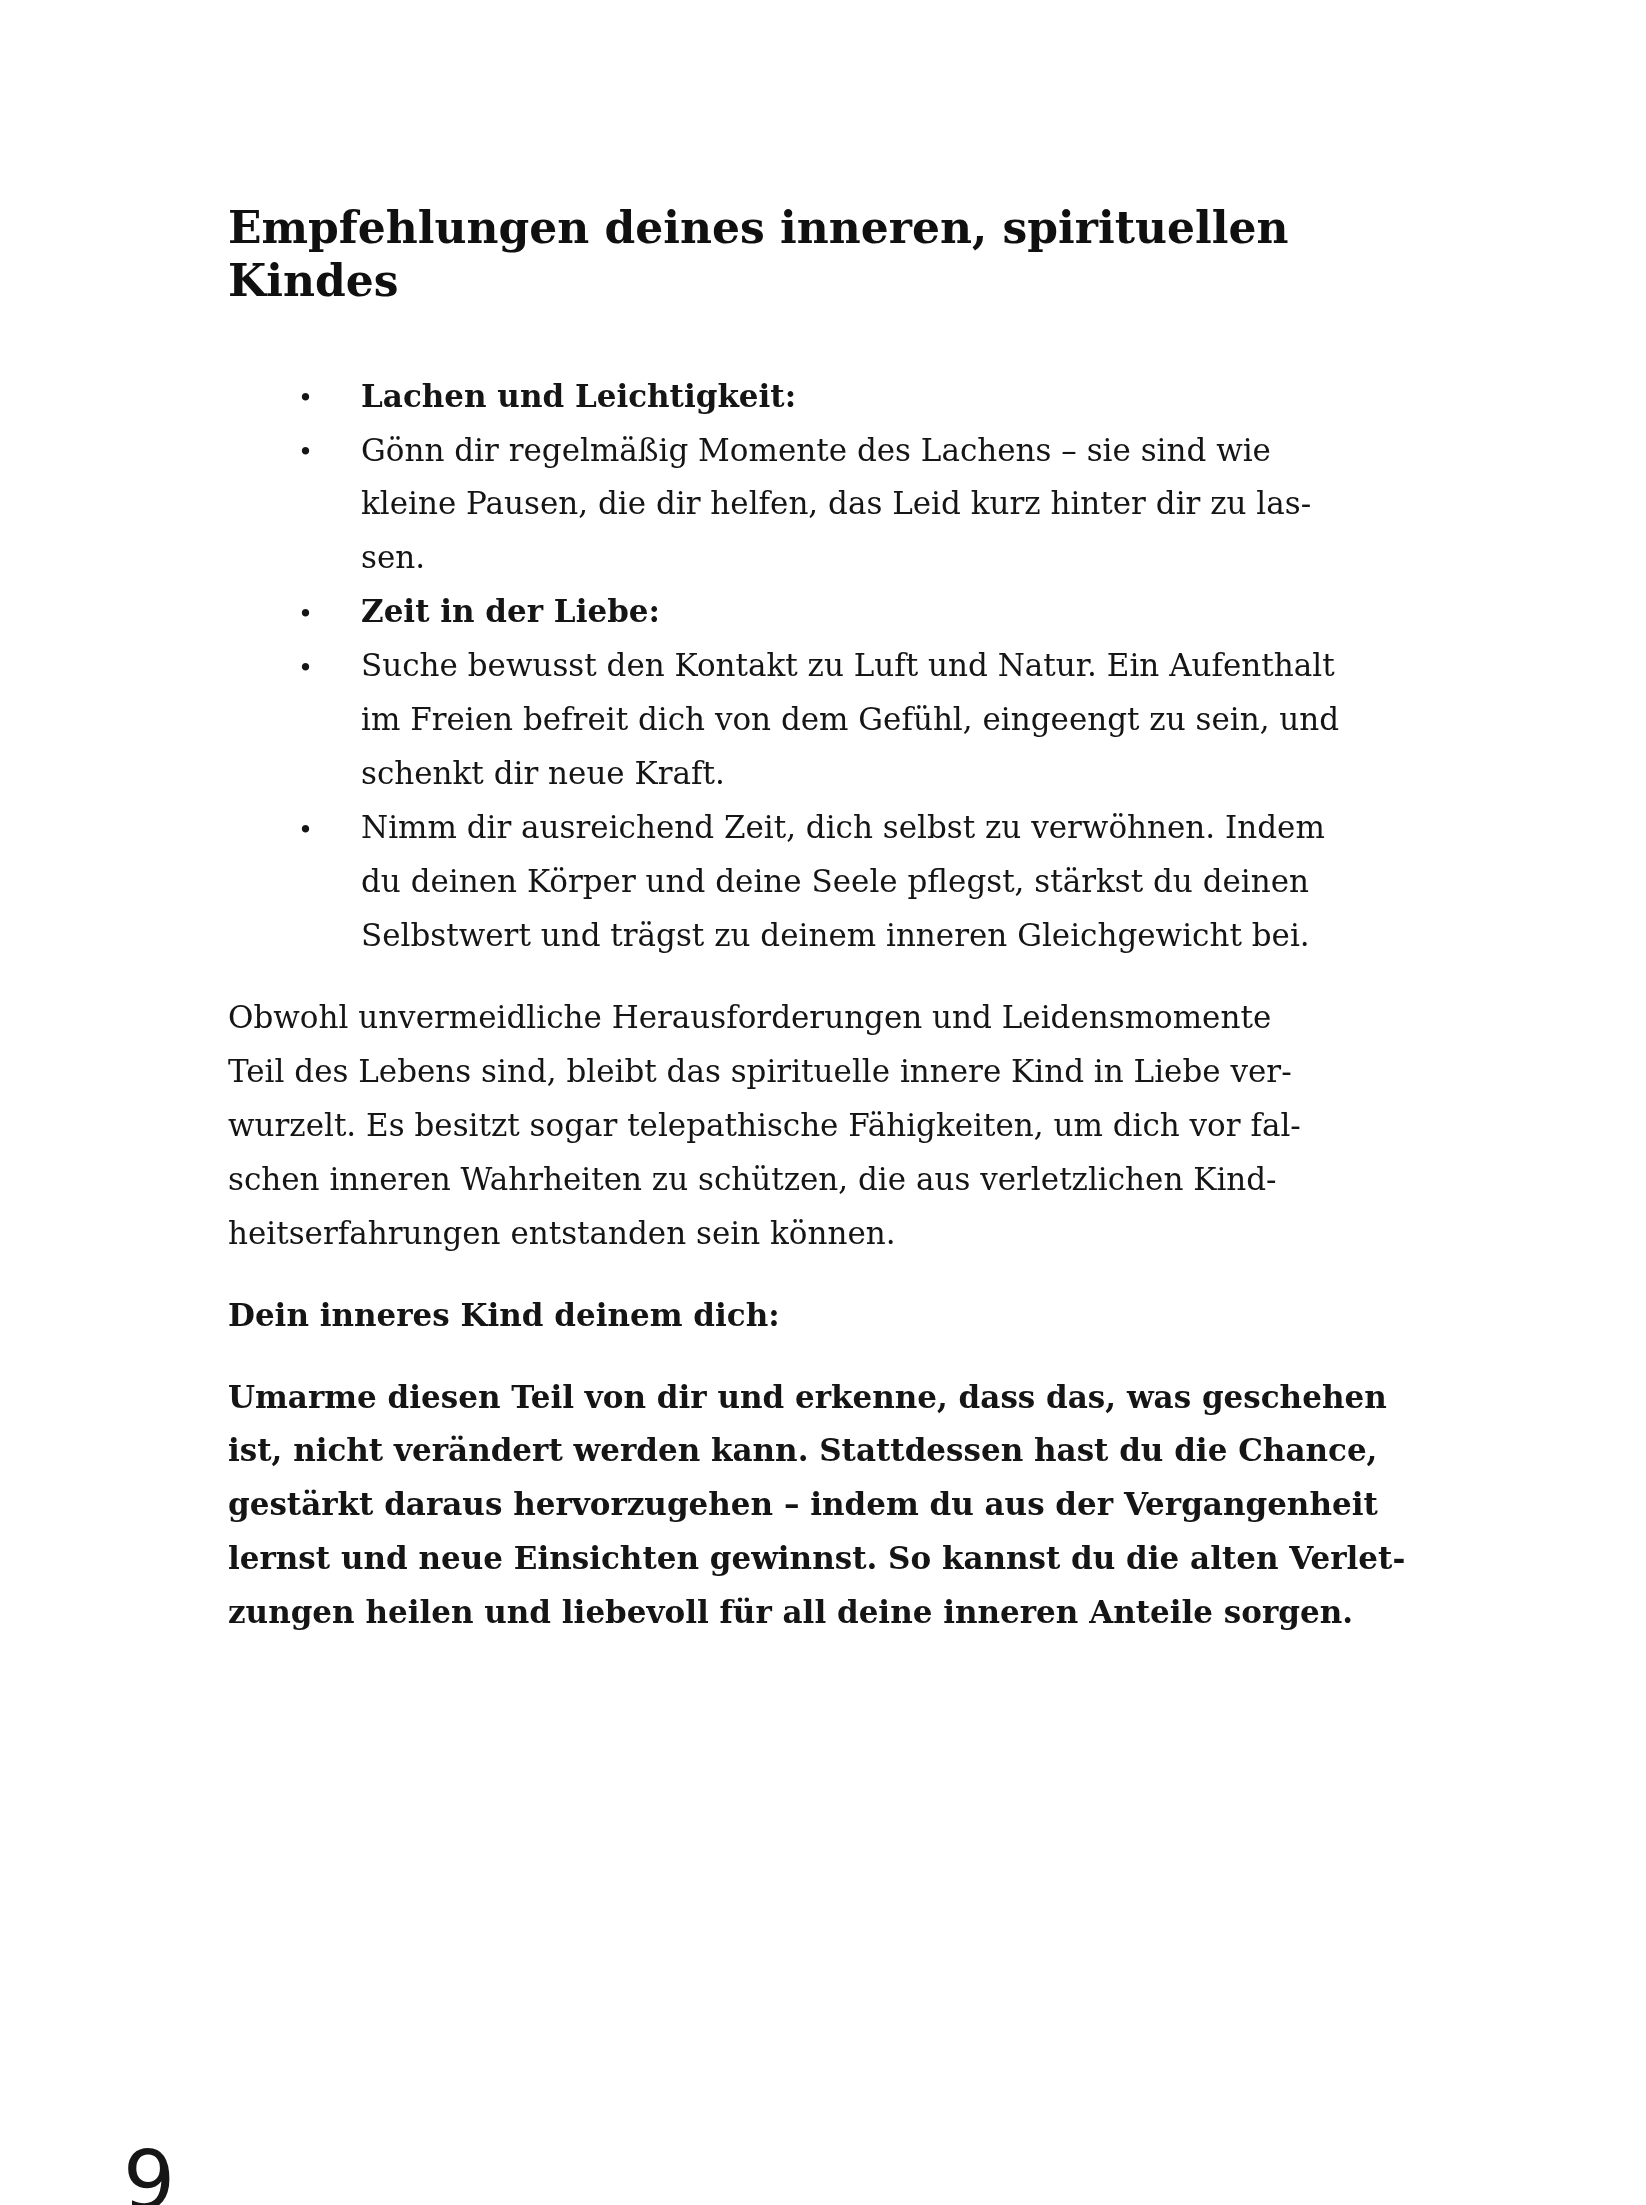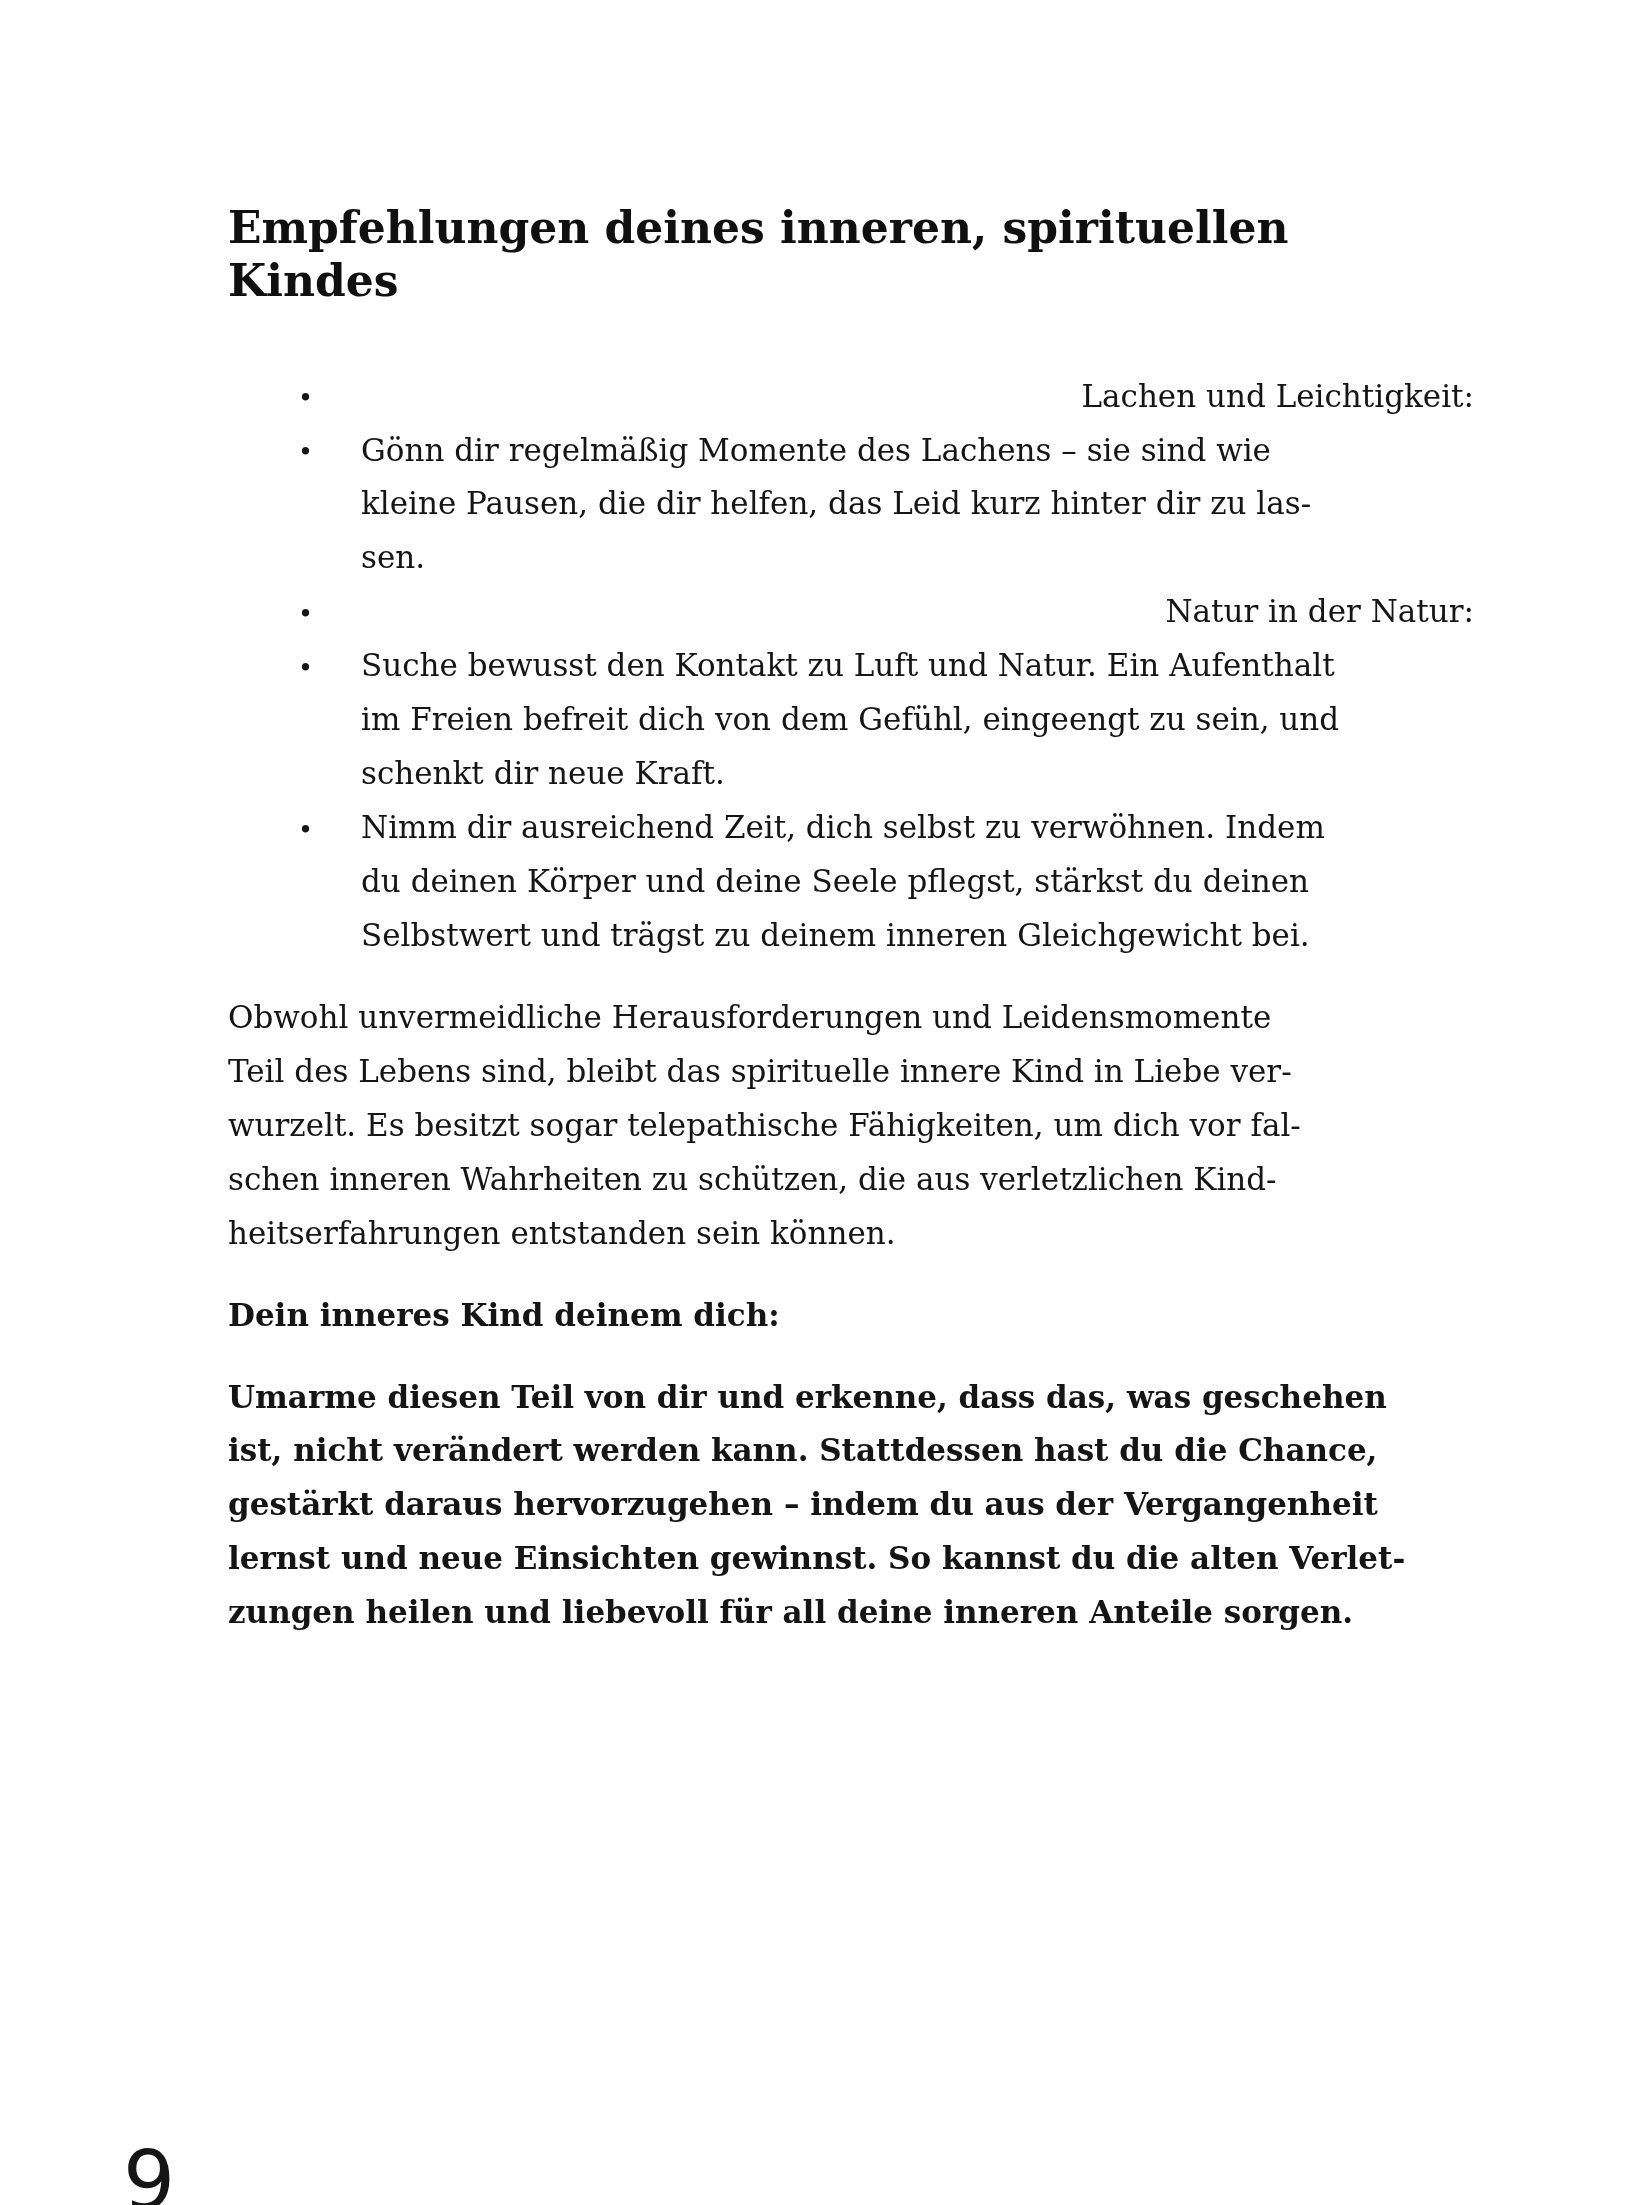--- a/index.html
+++ b/index.html
@@ -44,22 +44,21 @@
     content: "\2022";
     font-size: 0.82em;
     position: relative;
     top: 0.02em;
   }
   .bullet-list li .text {
     white-space: pre-wrap;
     flex: 1;
   }
   .bullet-list li.bold .text {
-    font-weight: 400;
-    text-align: right;
+    font-weight: 700;
   }
   .para {
     font-size: 31px;
     line-height: 1.74;
     white-space: pre-wrap;
     margin: 28px 0 0 0;
   }
   .para.bold {
     font-weight: 700;
   }
@@ -87,21 +86,21 @@
       <span class="text">Lachen und Leichtigkeit:</span>
     </li>
     <li>
       <span class="marker"></span>
       <span class="text">Gönn dir regelmäßig Momente des Lachens – sie sind wie
 kleine Pausen, die dir helfen, das Leid kurz hinter dir zu las-
 sen.</span>
     </li>
     <li class="bold">
       <span class="marker"></span>
-      <span class="text">Natur in der Natur:</span>
+      <span class="text">Zeit in der Liebe:</span>
     </li>
     <li>
       <span class="marker"></span>
       <span class="text">Suche bewusst den Kontakt zu Luft und Natur. Ein Aufenthalt
 im Freien befreit dich von dem Gefühl, eingeengt zu sein, und
 schenkt dir neue Kraft.</span>
     </li>
     <li>
       <span class="marker"></span>
       <span class="text">Nimm dir ausreichend Zeit, dich selbst zu verwöhnen. Indem

